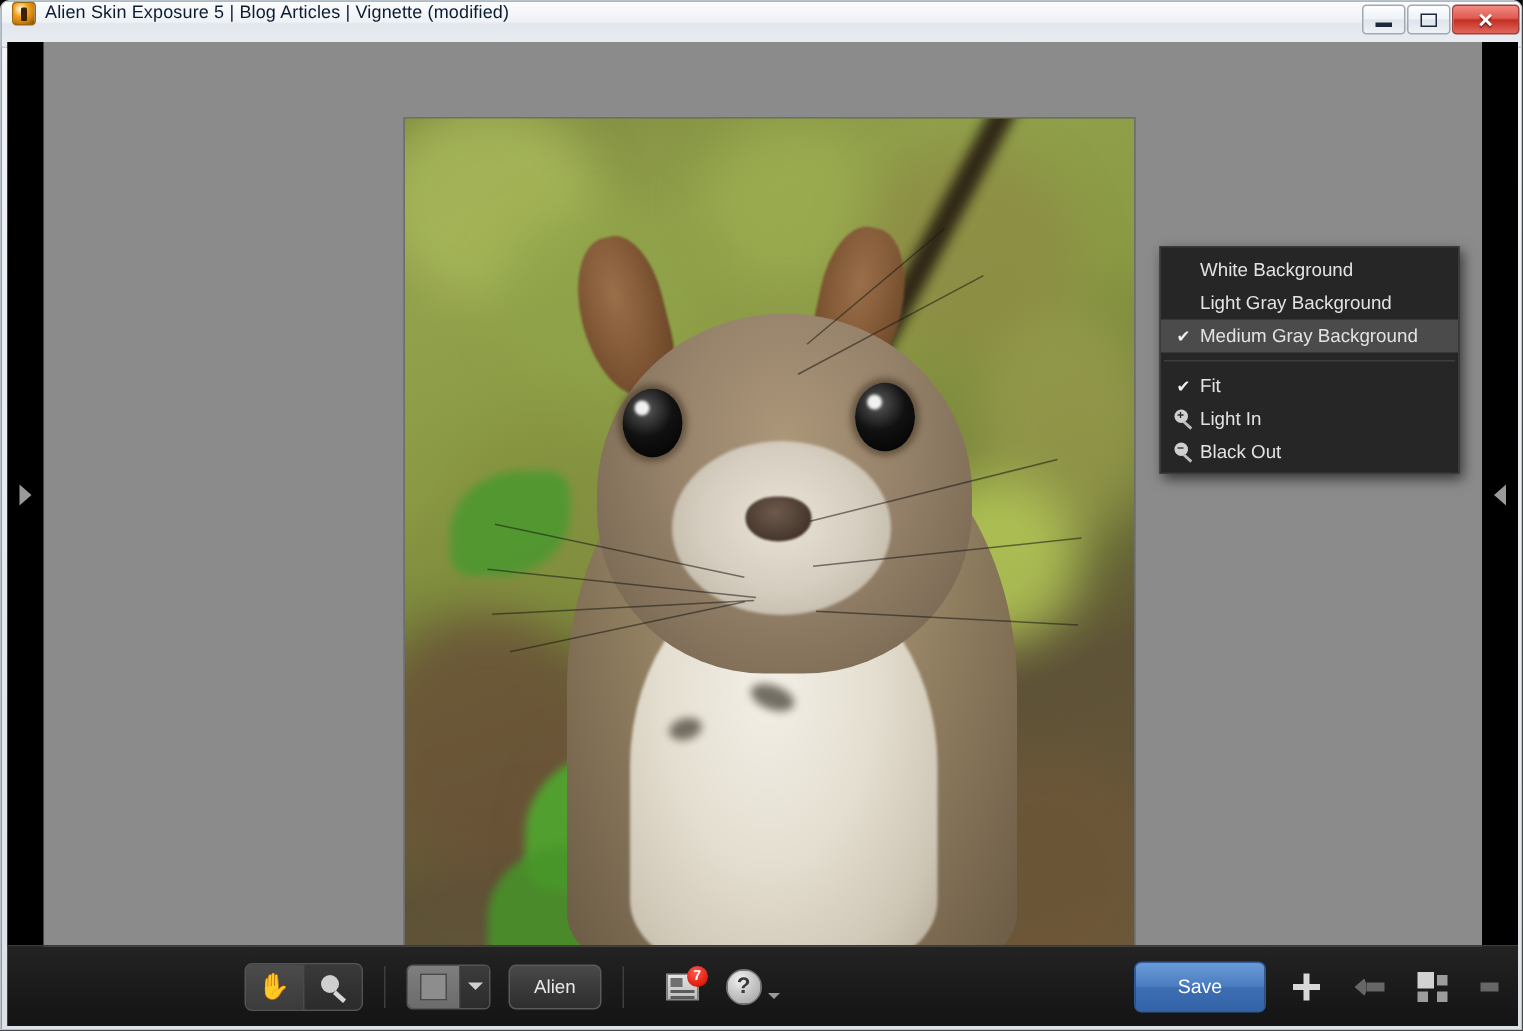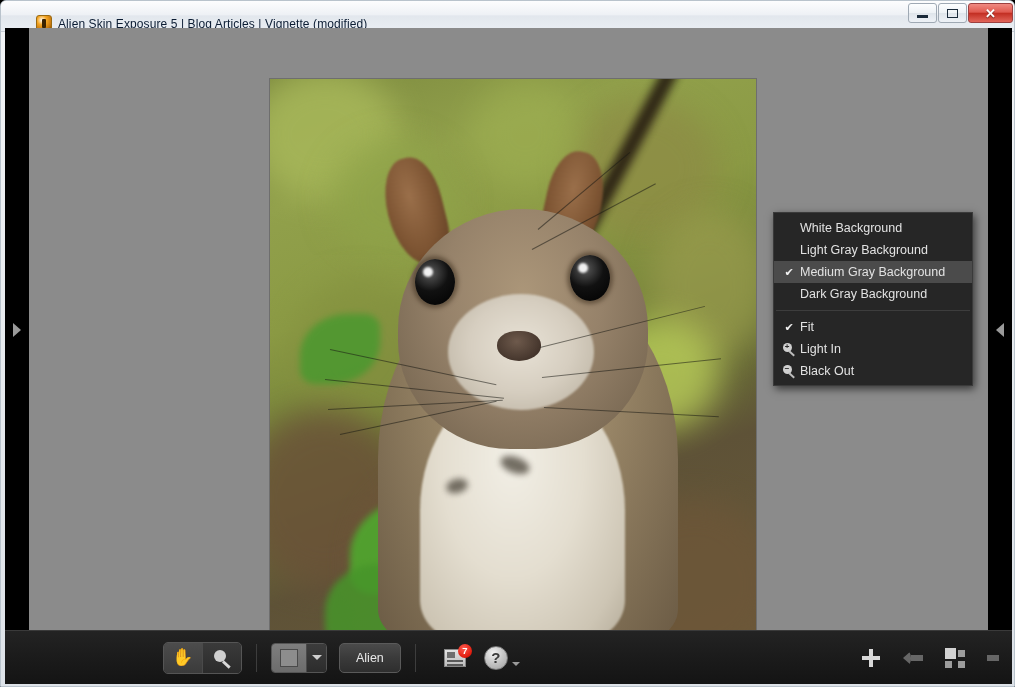--- a/index.html
+++ b/index.html
@@ -26,21 +26,21 @@
     border-radius: 6px 6px 0 0;
     background: linear-gradient(to bottom,#f3f5f7 0%, #e6eaee 55%, #dde2e8 100%);
     overflow: hidden;
   }
   .titlebar {
     position: absolute; left: 0; top: 0;
     width: 1015px; height: 31px;
     box-sizing: border-box;
     background: linear-gradient(to bottom,#fdfdfe 0%,#eef1f5 45%,#e2e7ed 50%,#eaeef3 100%);
     border-bottom: 1px solid #c8ced6;
-    display: flex; align-items: flex-end; padding-left: 28px;
+    display: flex; align-items: flex-start;
   }
   .app-icon {
     width: 16px; height: 16px; margin-left: 7px; margin-right: 6px;
     border-radius: 3px;
     background: radial-gradient(circle at 35% 30%, #fff 0%, #f5a623 35%, #c97a0e 70%, #7a4600 100%);
     position: relative; flex: none;
     border: 1px solid #9a6a12;
     box-sizing: border-box;
   }
   .app-icon::after {
@@ -232,21 +232,20 @@
   .ctx-menu {
     position: absolute;
     left: 768px; top: 136px;
     width: 200px;
     background: #262626;
     border: 1px solid #3a3a3a;
     box-shadow: 2px 3px 8px rgba(0,0,0,.6);
     padding: 4px 0 3px 0;
     box-sizing: border-box;
     z-index: 30;
-    margin-top: 48px;
   }
   .ctx-item {
     height: 22px;
     display: flex; align-items: center;
     font-size: 12.5px;
     color: #e2e2e2;
     padding-left: 6px;
     box-sizing: border-box;
     white-space: nowrap;
   }
@@ -553,24 +552,20 @@
           <span class="ctx-label">White Background</span>
         </div>
         <div class="ctx-item">
           <span class="ctx-mark"></span>
           <span class="ctx-label">Light Gray Background</span>
         </div>
         <div class="ctx-item sel">
           <span class="ctx-mark">✔</span>
           <span class="ctx-label">Medium Gray Background</span>
         </div>
-        <div class="ctx-item">
-          <span class="ctx-mark"></span>
-          <span class="ctx-label">Dark Gray Background</span>
-        </div>
 
         <div class="ctx-sep"></div>
 
         <div class="ctx-item">
           <span class="ctx-mark">✔</span>
           <span class="ctx-label">Fit</span>
         </div>
         <div class="ctx-item">
           <span class="ctx-mark">
             <span class="mag-icon">
@@ -627,20 +622,21 @@
         <span class="nl2"></span>
         <span class="nl3"></span>
         <span class="badge">7</span>
       </div>
 
       <div class="help-btn">?</div>
       <span class="chev sm help-chev"></span>
 
       <div class="spacer"></div>
 
+      <div class="save-btn">Save</div>
 
       <div class="icon-btn">
         <span class="plus"></span>
       </div>
       <div class="icon-btn">
         <span class="arrow left">
           <span class="head"></span>
             <span class="shaft"></span>
         </span>
       </div>

